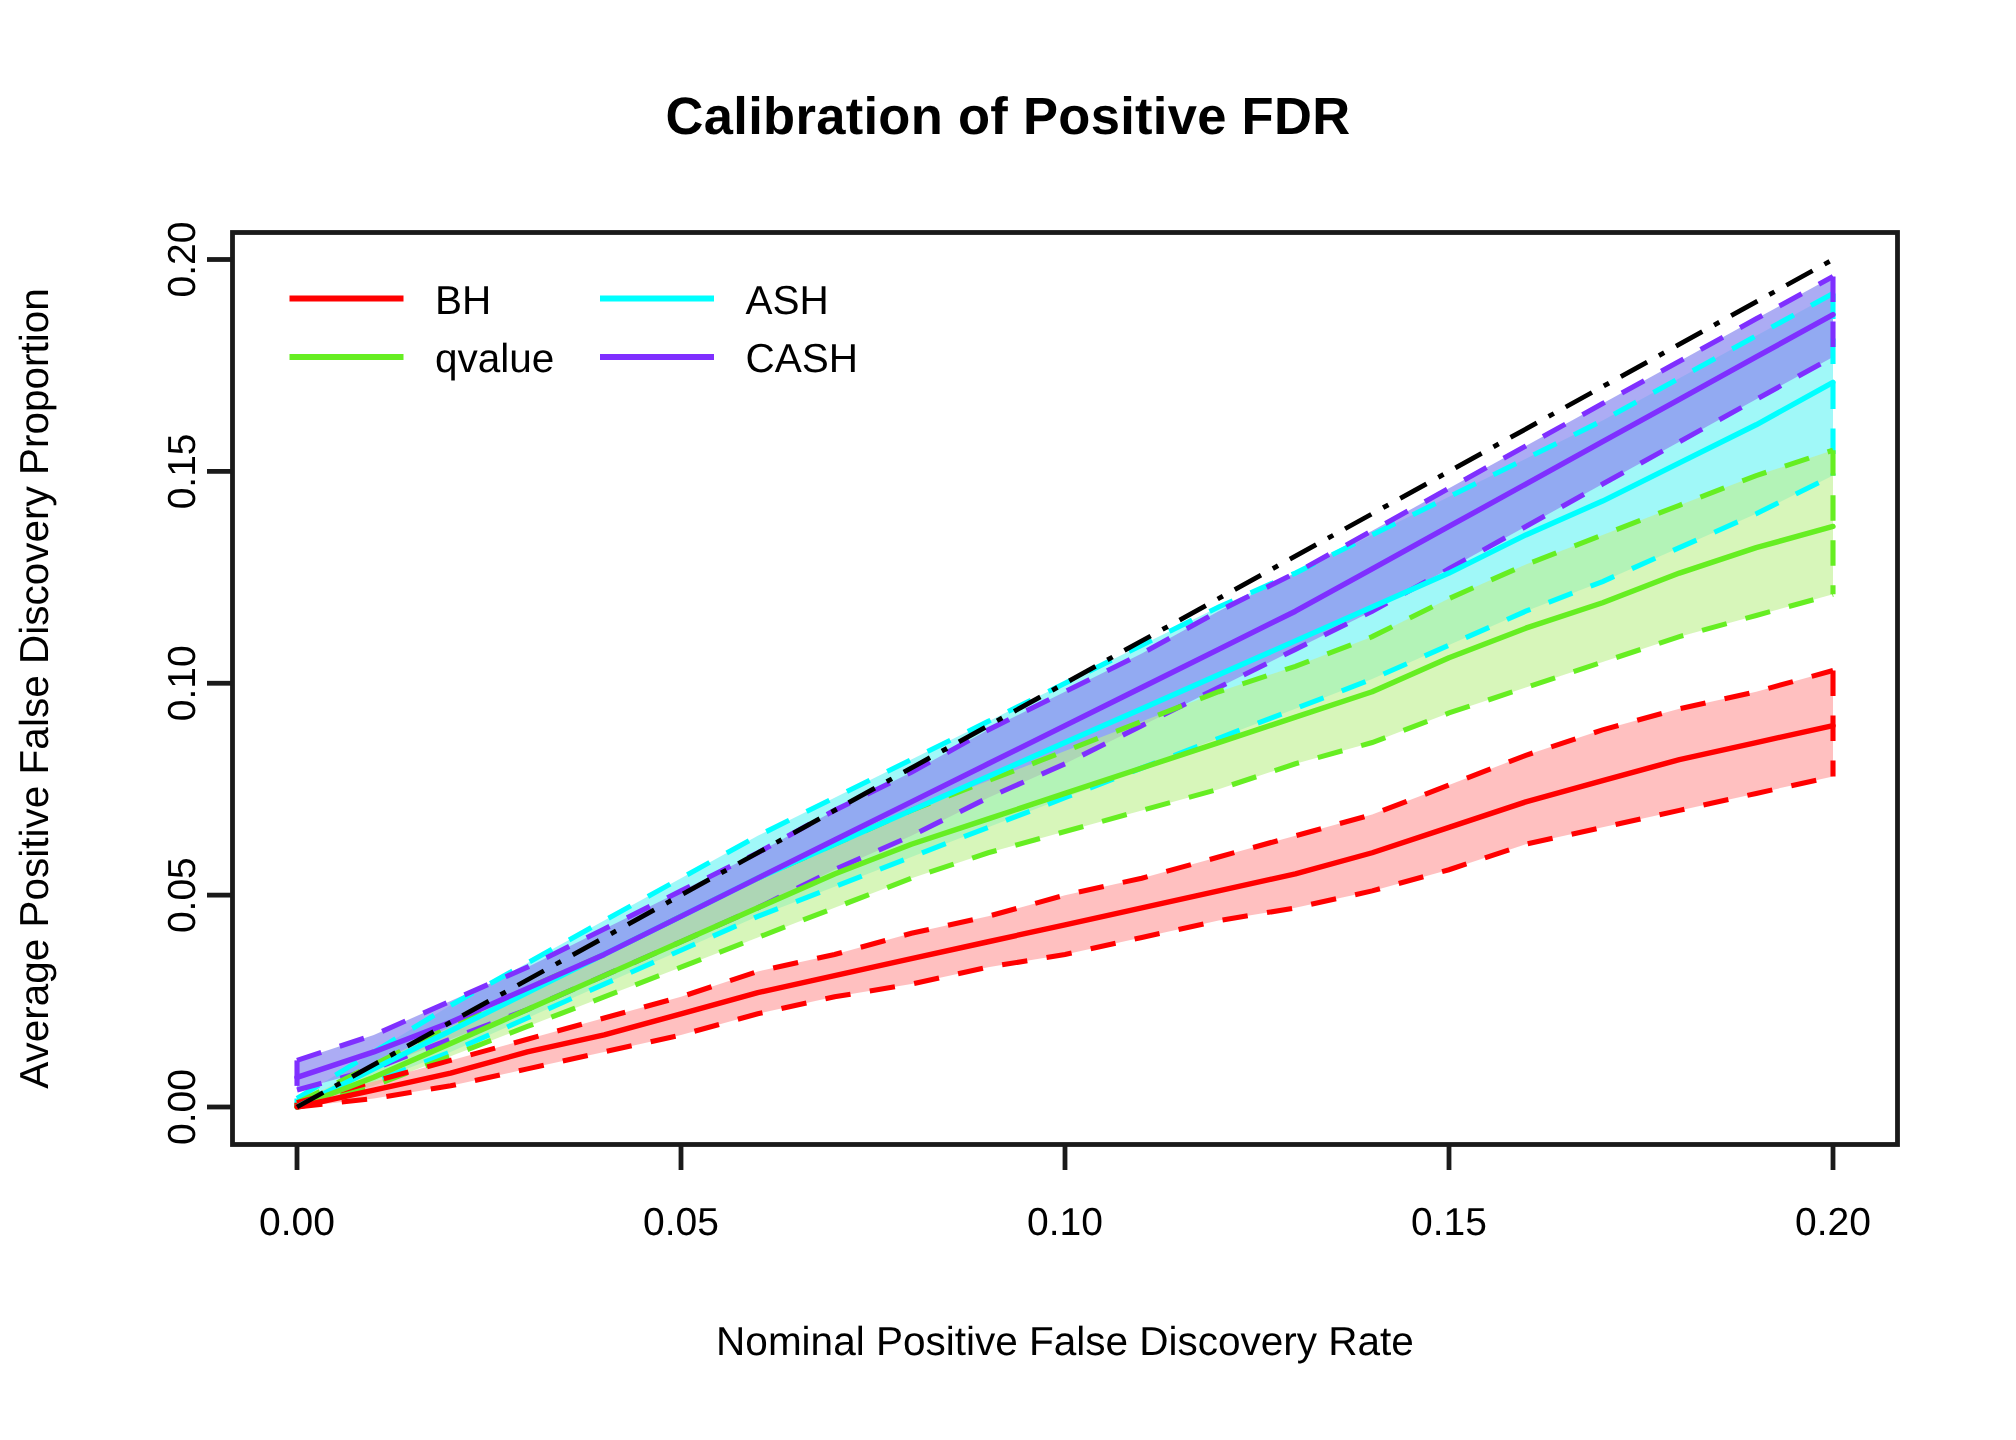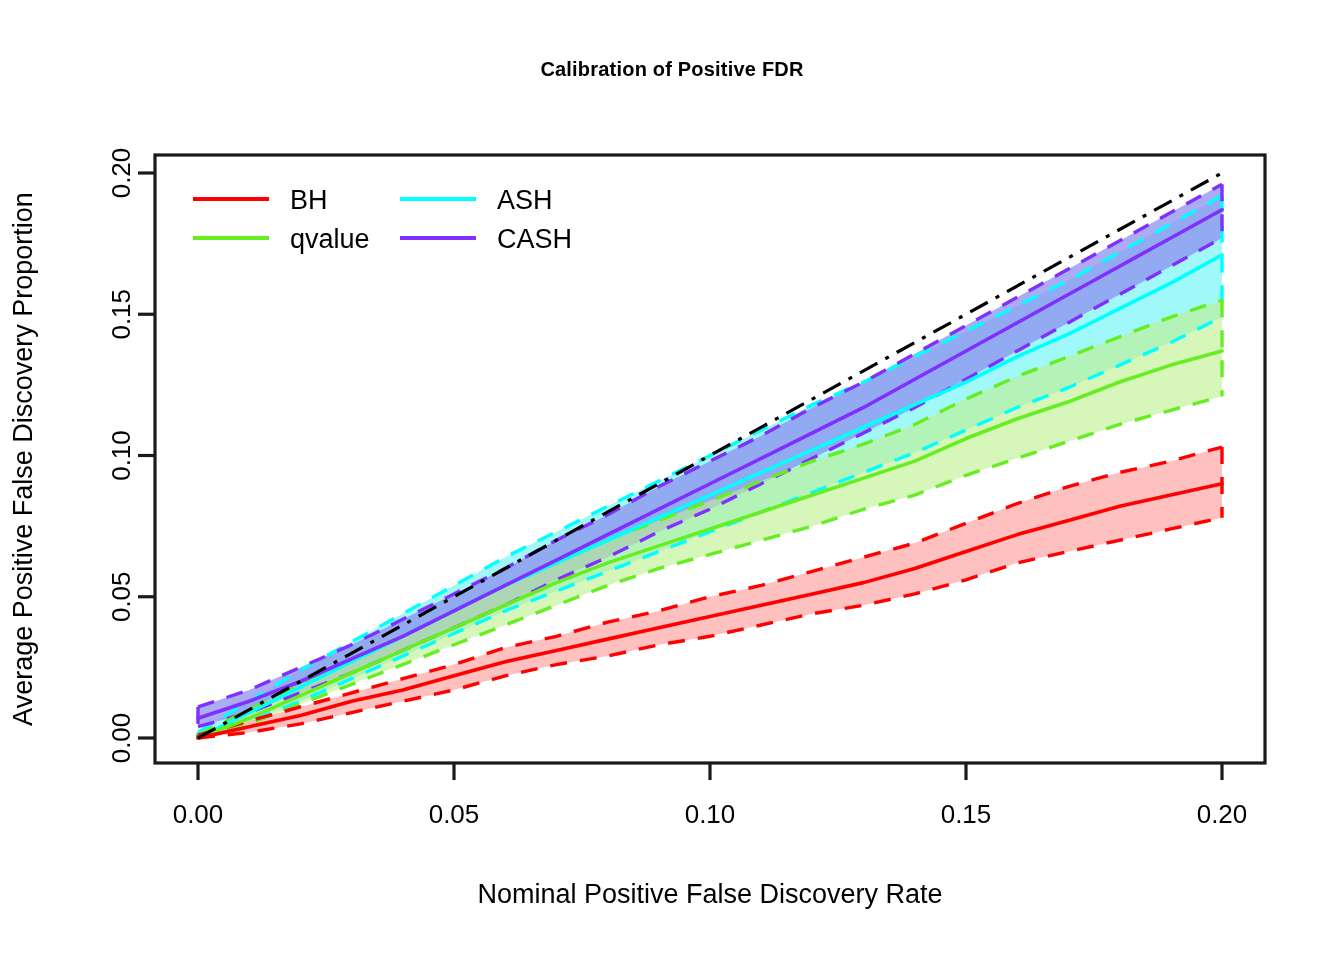--- a/index.html
+++ b/index.html
@@ -1,19 +1,19 @@
 <!DOCTYPE html>
 <html><head>
 <meta charset="utf-8">
 <style>
   html,body{margin:0;padding:0;background:#ffffff;}
   body{width:1344px;height:960px;position:relative;overflow:hidden;
        font-family:"Liberation Sans",sans-serif;color:#000;}
   #chart-title{position:absolute;left:0;top:58px;width:1344px;text-align:center;
-       font-size:20px;font-weight:bold;letter-spacing:.2px;}
+       font-size:35px;font-weight:bold;letter-spacing:.2px;}
   #plot-svg{position:absolute;left:0;top:0;}
   .axis-label{font-size:27px;font-family:"Liberation Sans",sans-serif;}
   .tick-label{font-size:26px;font-family:"Liberation Sans",sans-serif;}
   .legend-label{font-size:27px;font-family:"Liberation Sans",sans-serif;}
 </style>
 </head>
 <body>
 
 <div id="chart-title">Calibration of Positive FDR</div>
 

